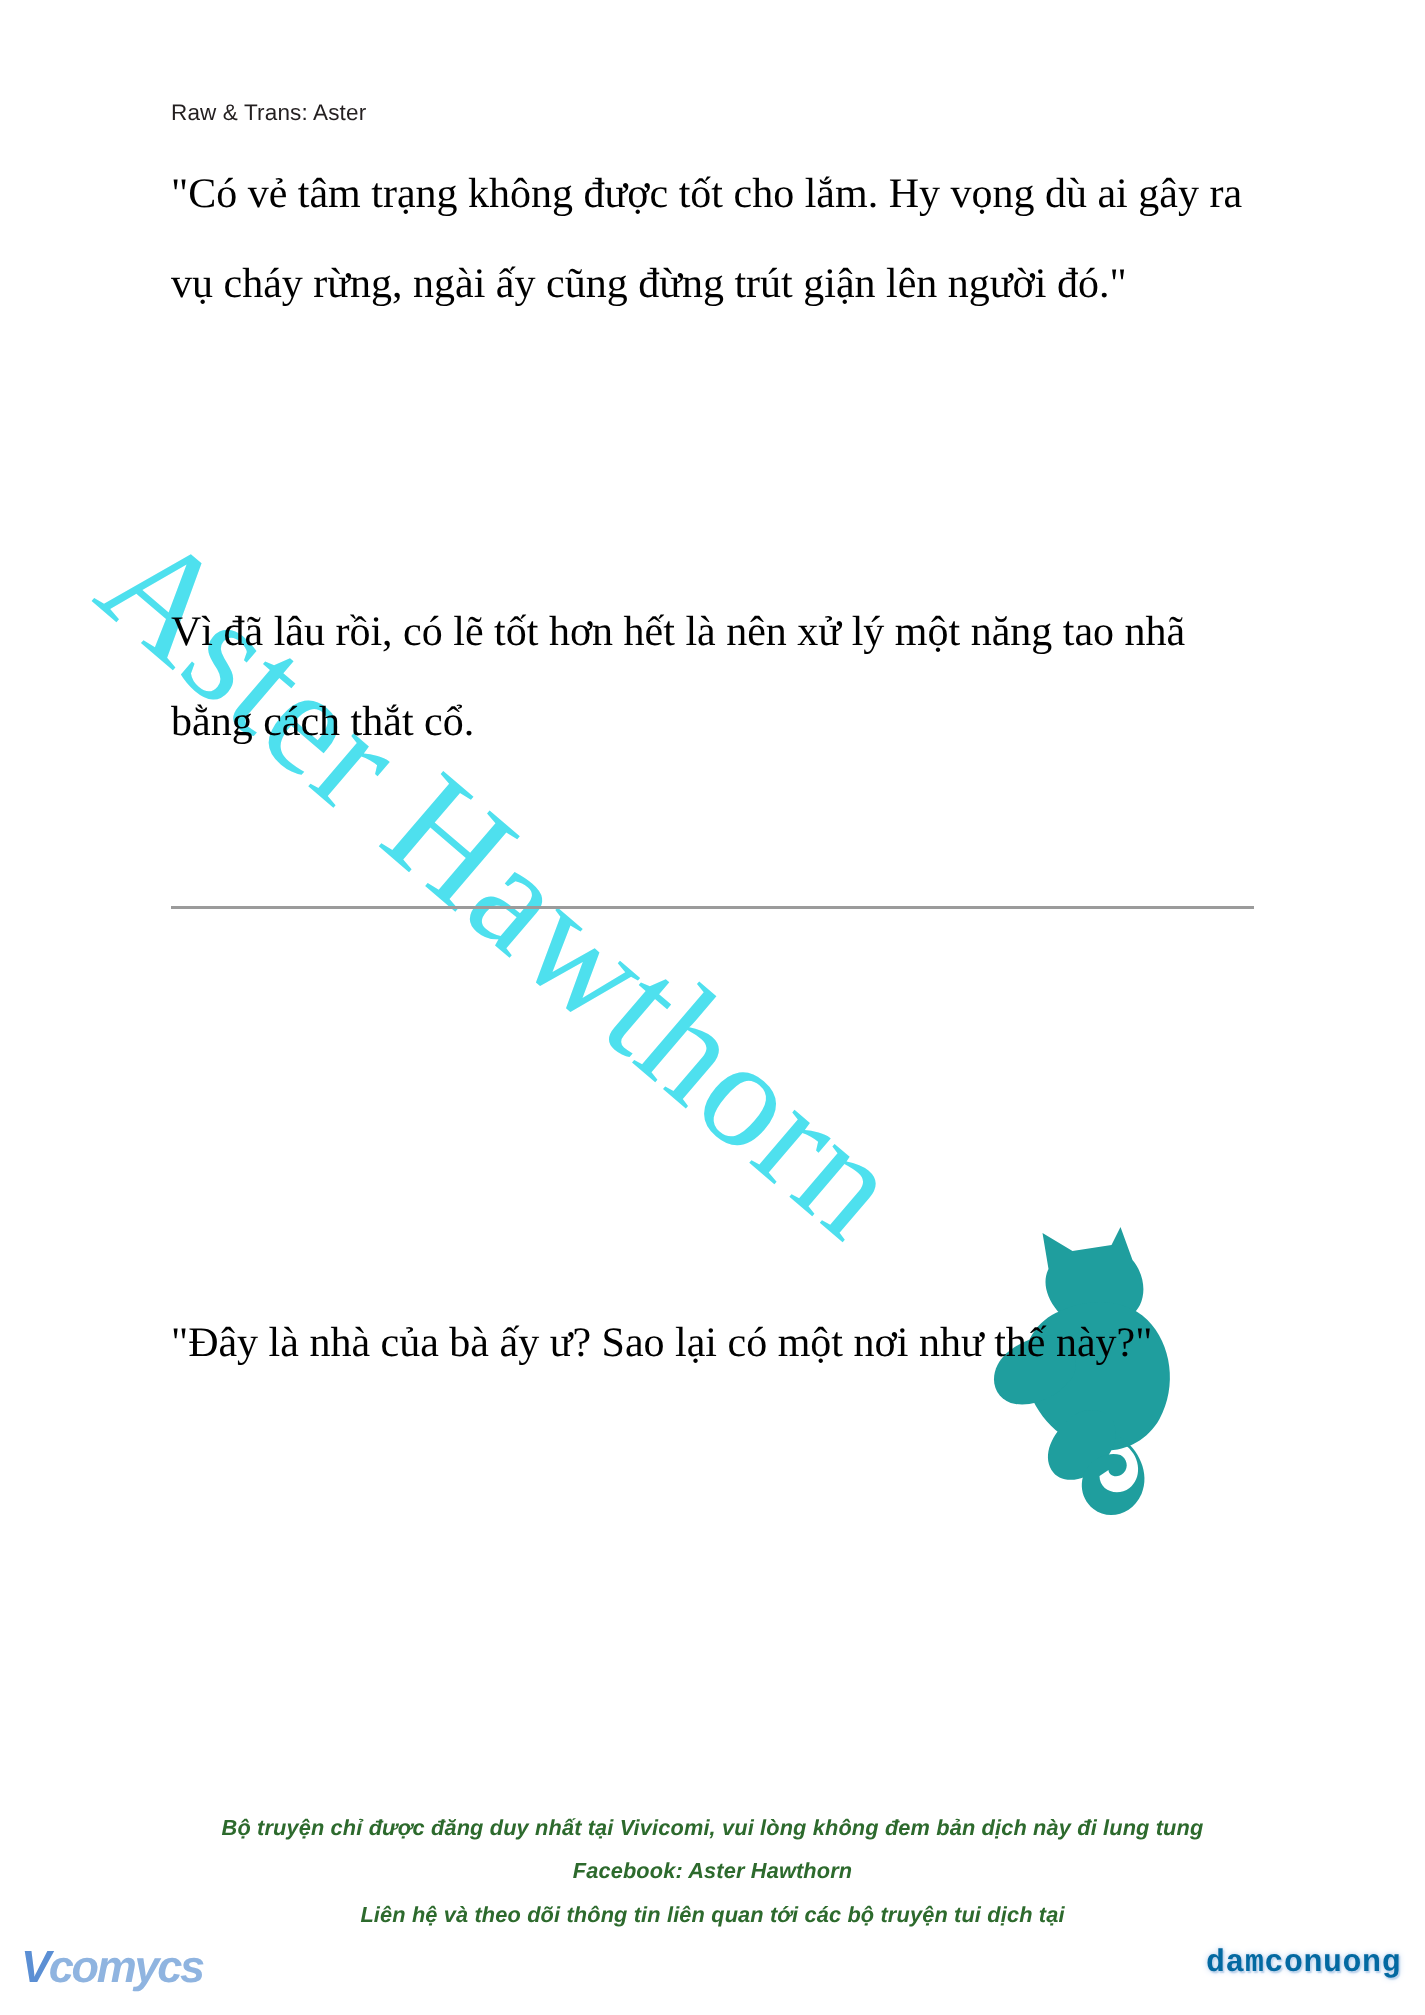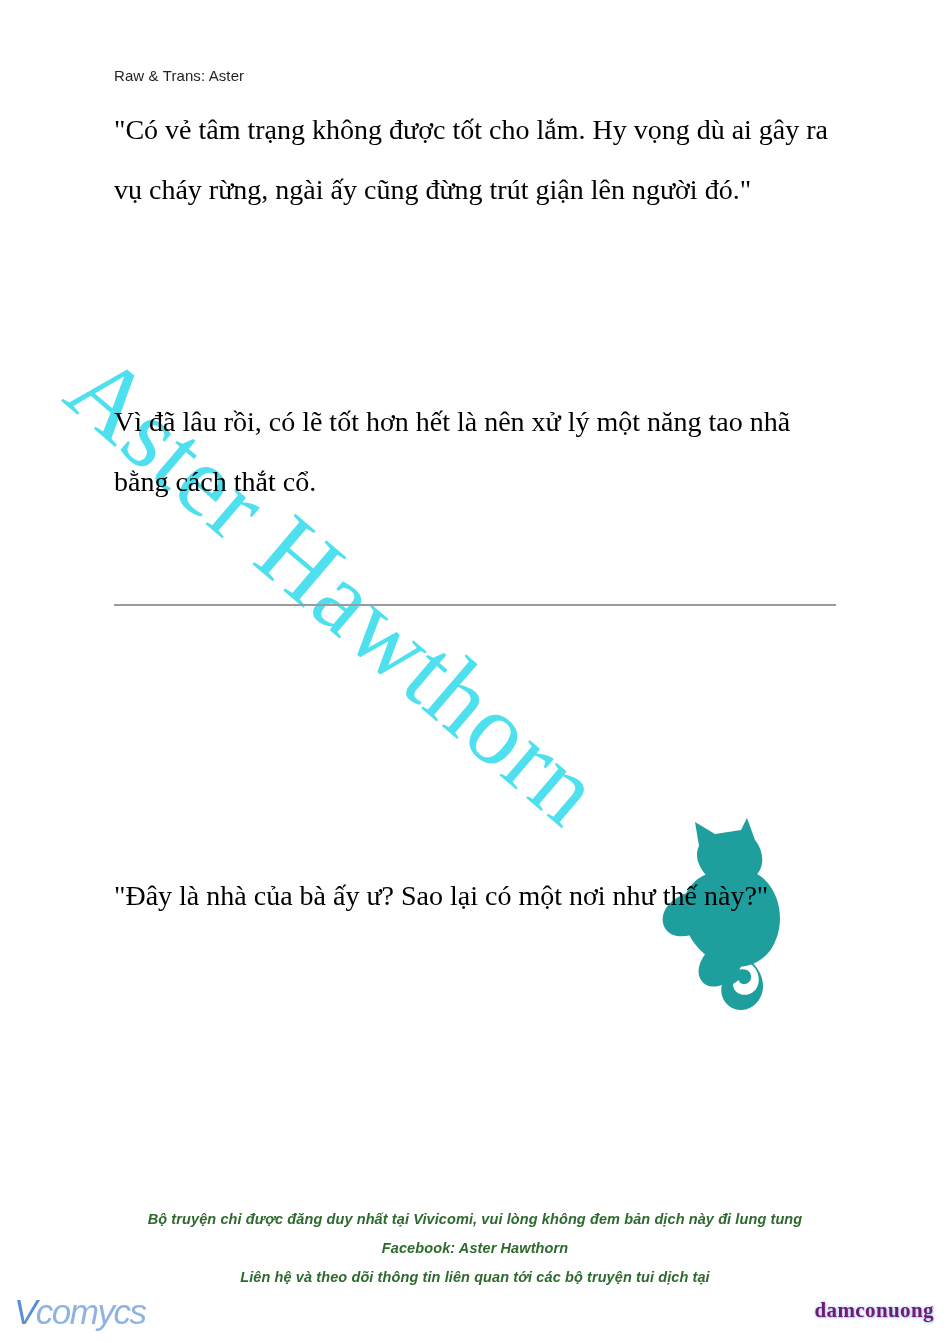--- a/index.html
+++ b/index.html
@@ -124,40 +124,40 @@
 
   
   .logo {
     position: absolute;
     left: 14px;
     top: 1292px;
     z-index: 4;
   }
   .logo-text {
     font-family: "Liberation Sans", sans-serif;
-    font-weight: normal;
+    font-weight: bold;
     font-style: italic;
-    font-size: 35px;
+    font-size: 30px;
     letter-spacing: -1.5px;
     color: #8fb4e0;
     line-height: 40px;
     white-space: nowrap;
   }
   .logo-v { color: #5b8fd4; }
 
   
   .stamp {
     position: absolute;
     right: 16px;
     top: 1298px;
-    font-family: Liberation Serif, serif;
+    font-family: Liberation Mono, monospace;
     font-weight: bold;
     font-size: 21px;
     letter-spacing: 0.4px;
-    color: #701a75;
+    color: #0369a1;
     text-shadow:
       0 0 2px #c5d8ef,
       0 0 5px #c5d8ef,
       1px 1px 1px #b8cfe9;
     z-index: 4;
     white-space: nowrap;
   }
 </style>
 </head>
 <body>

